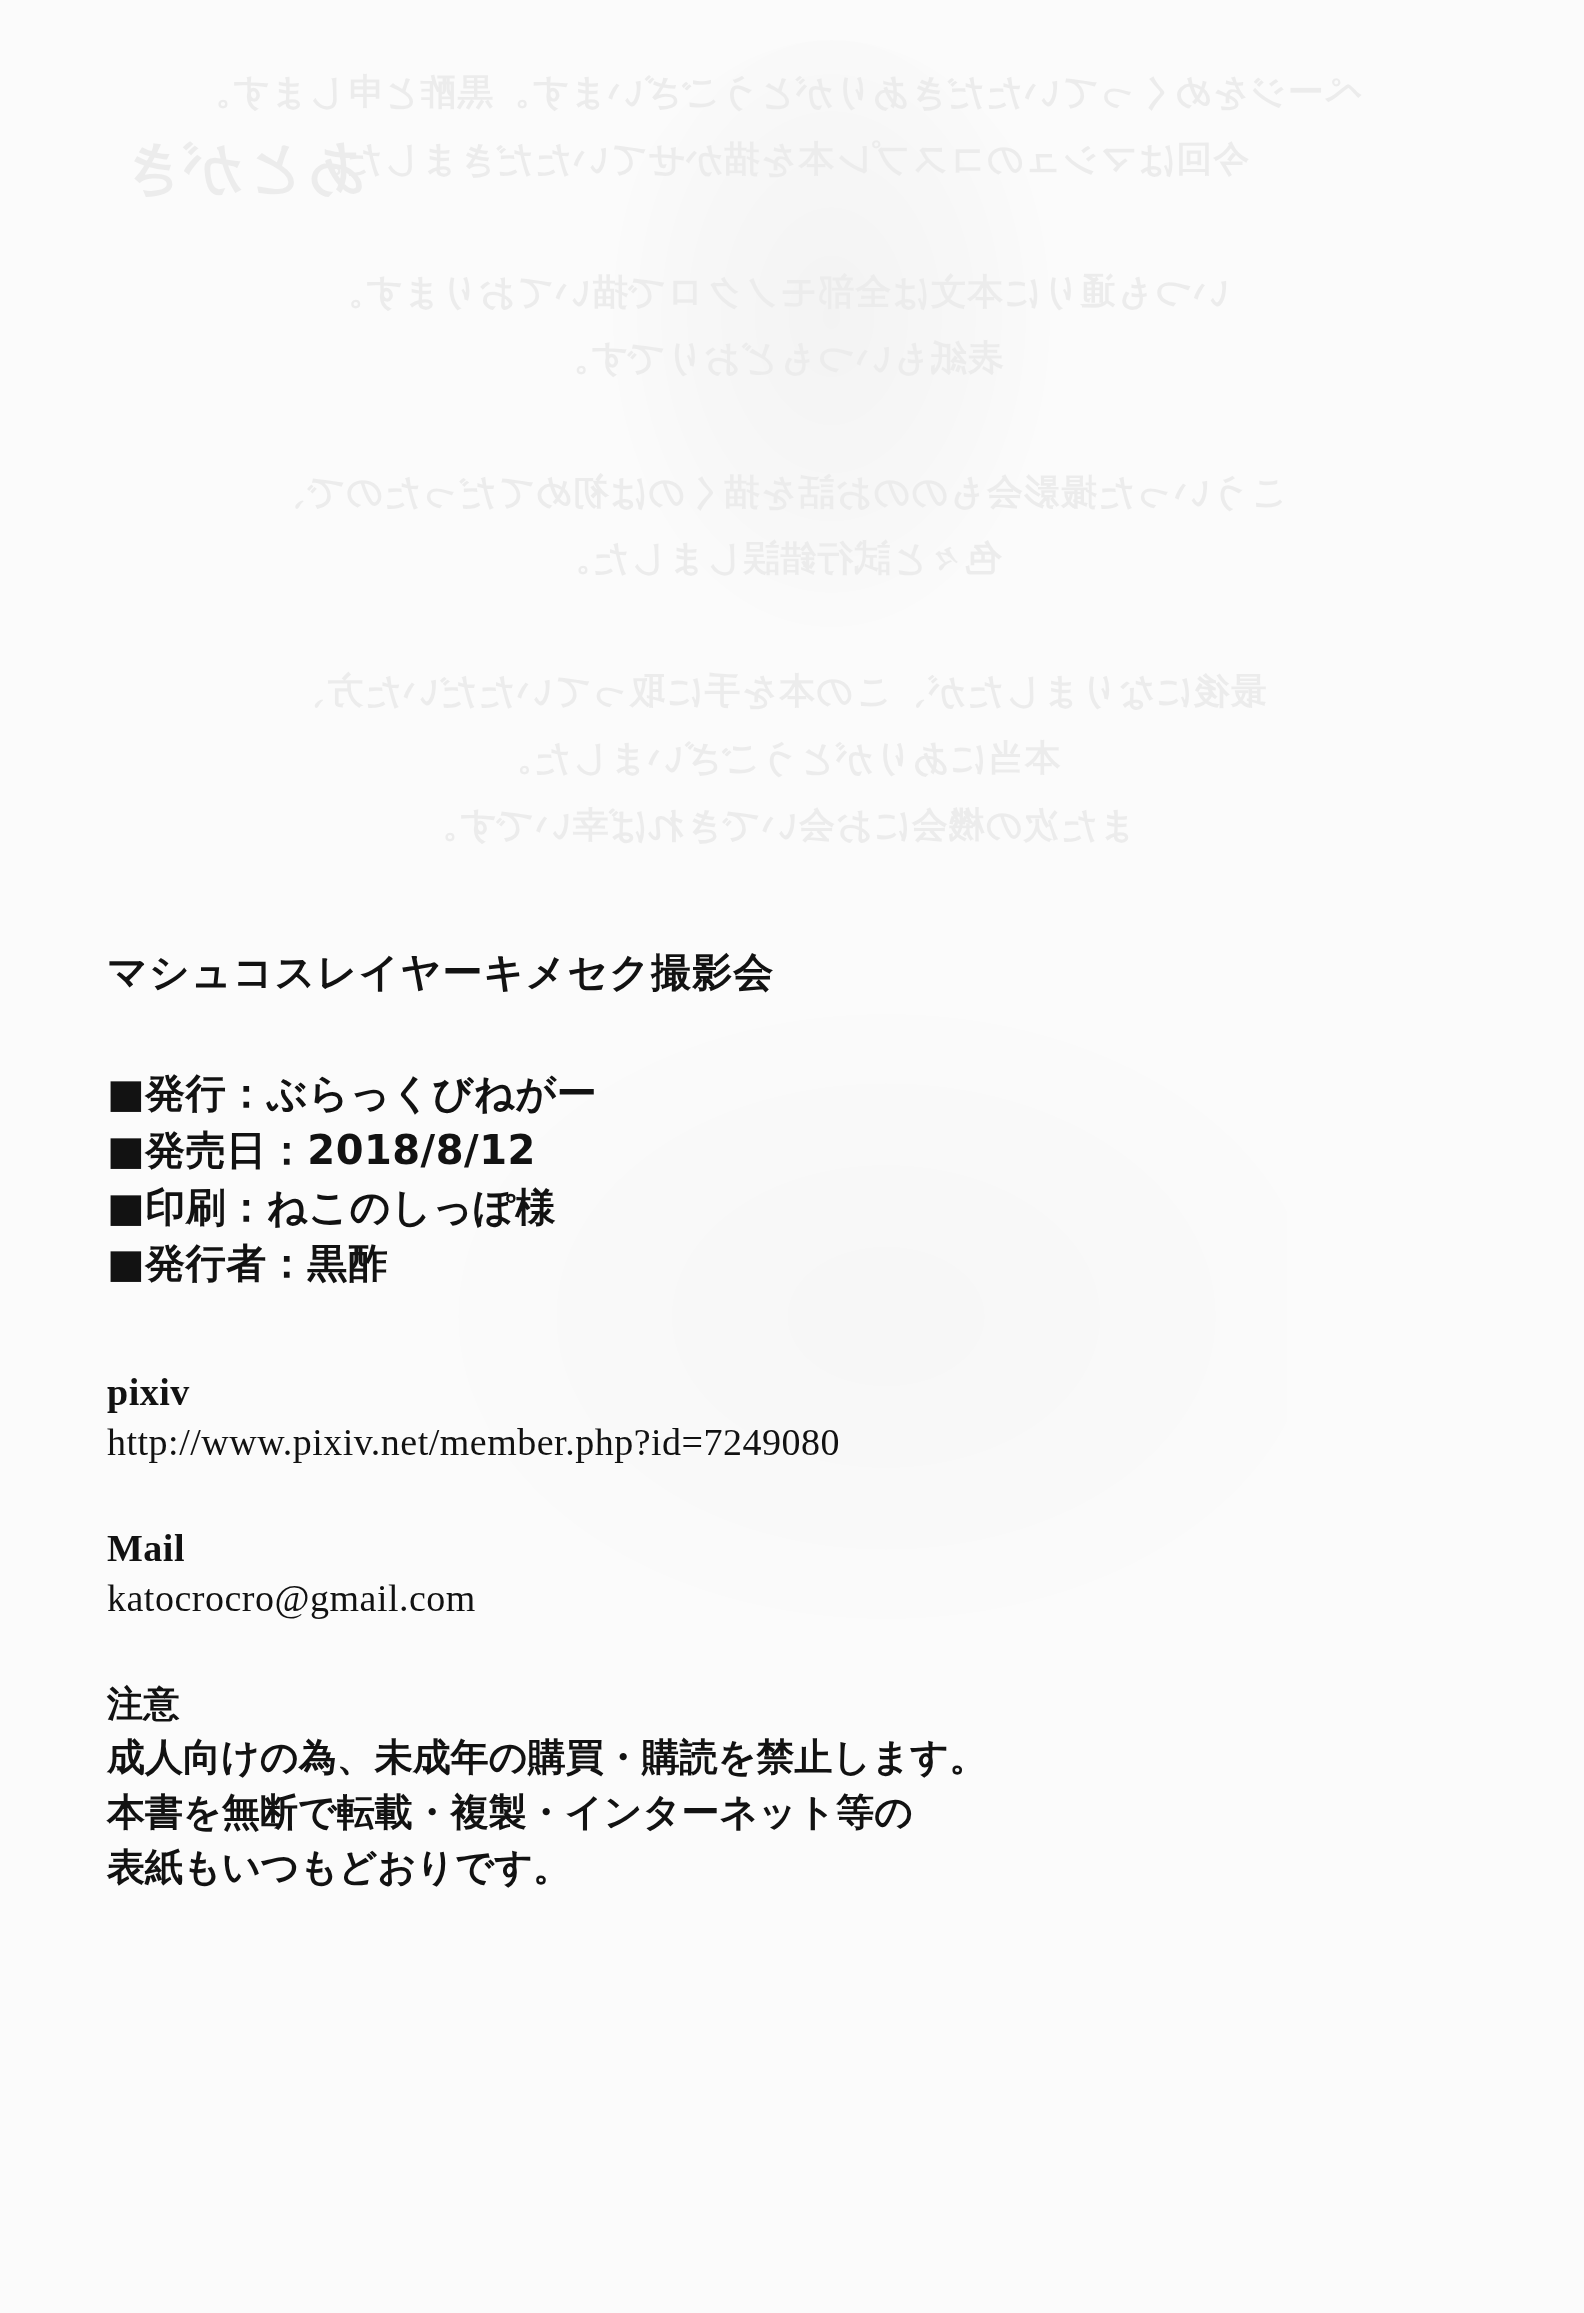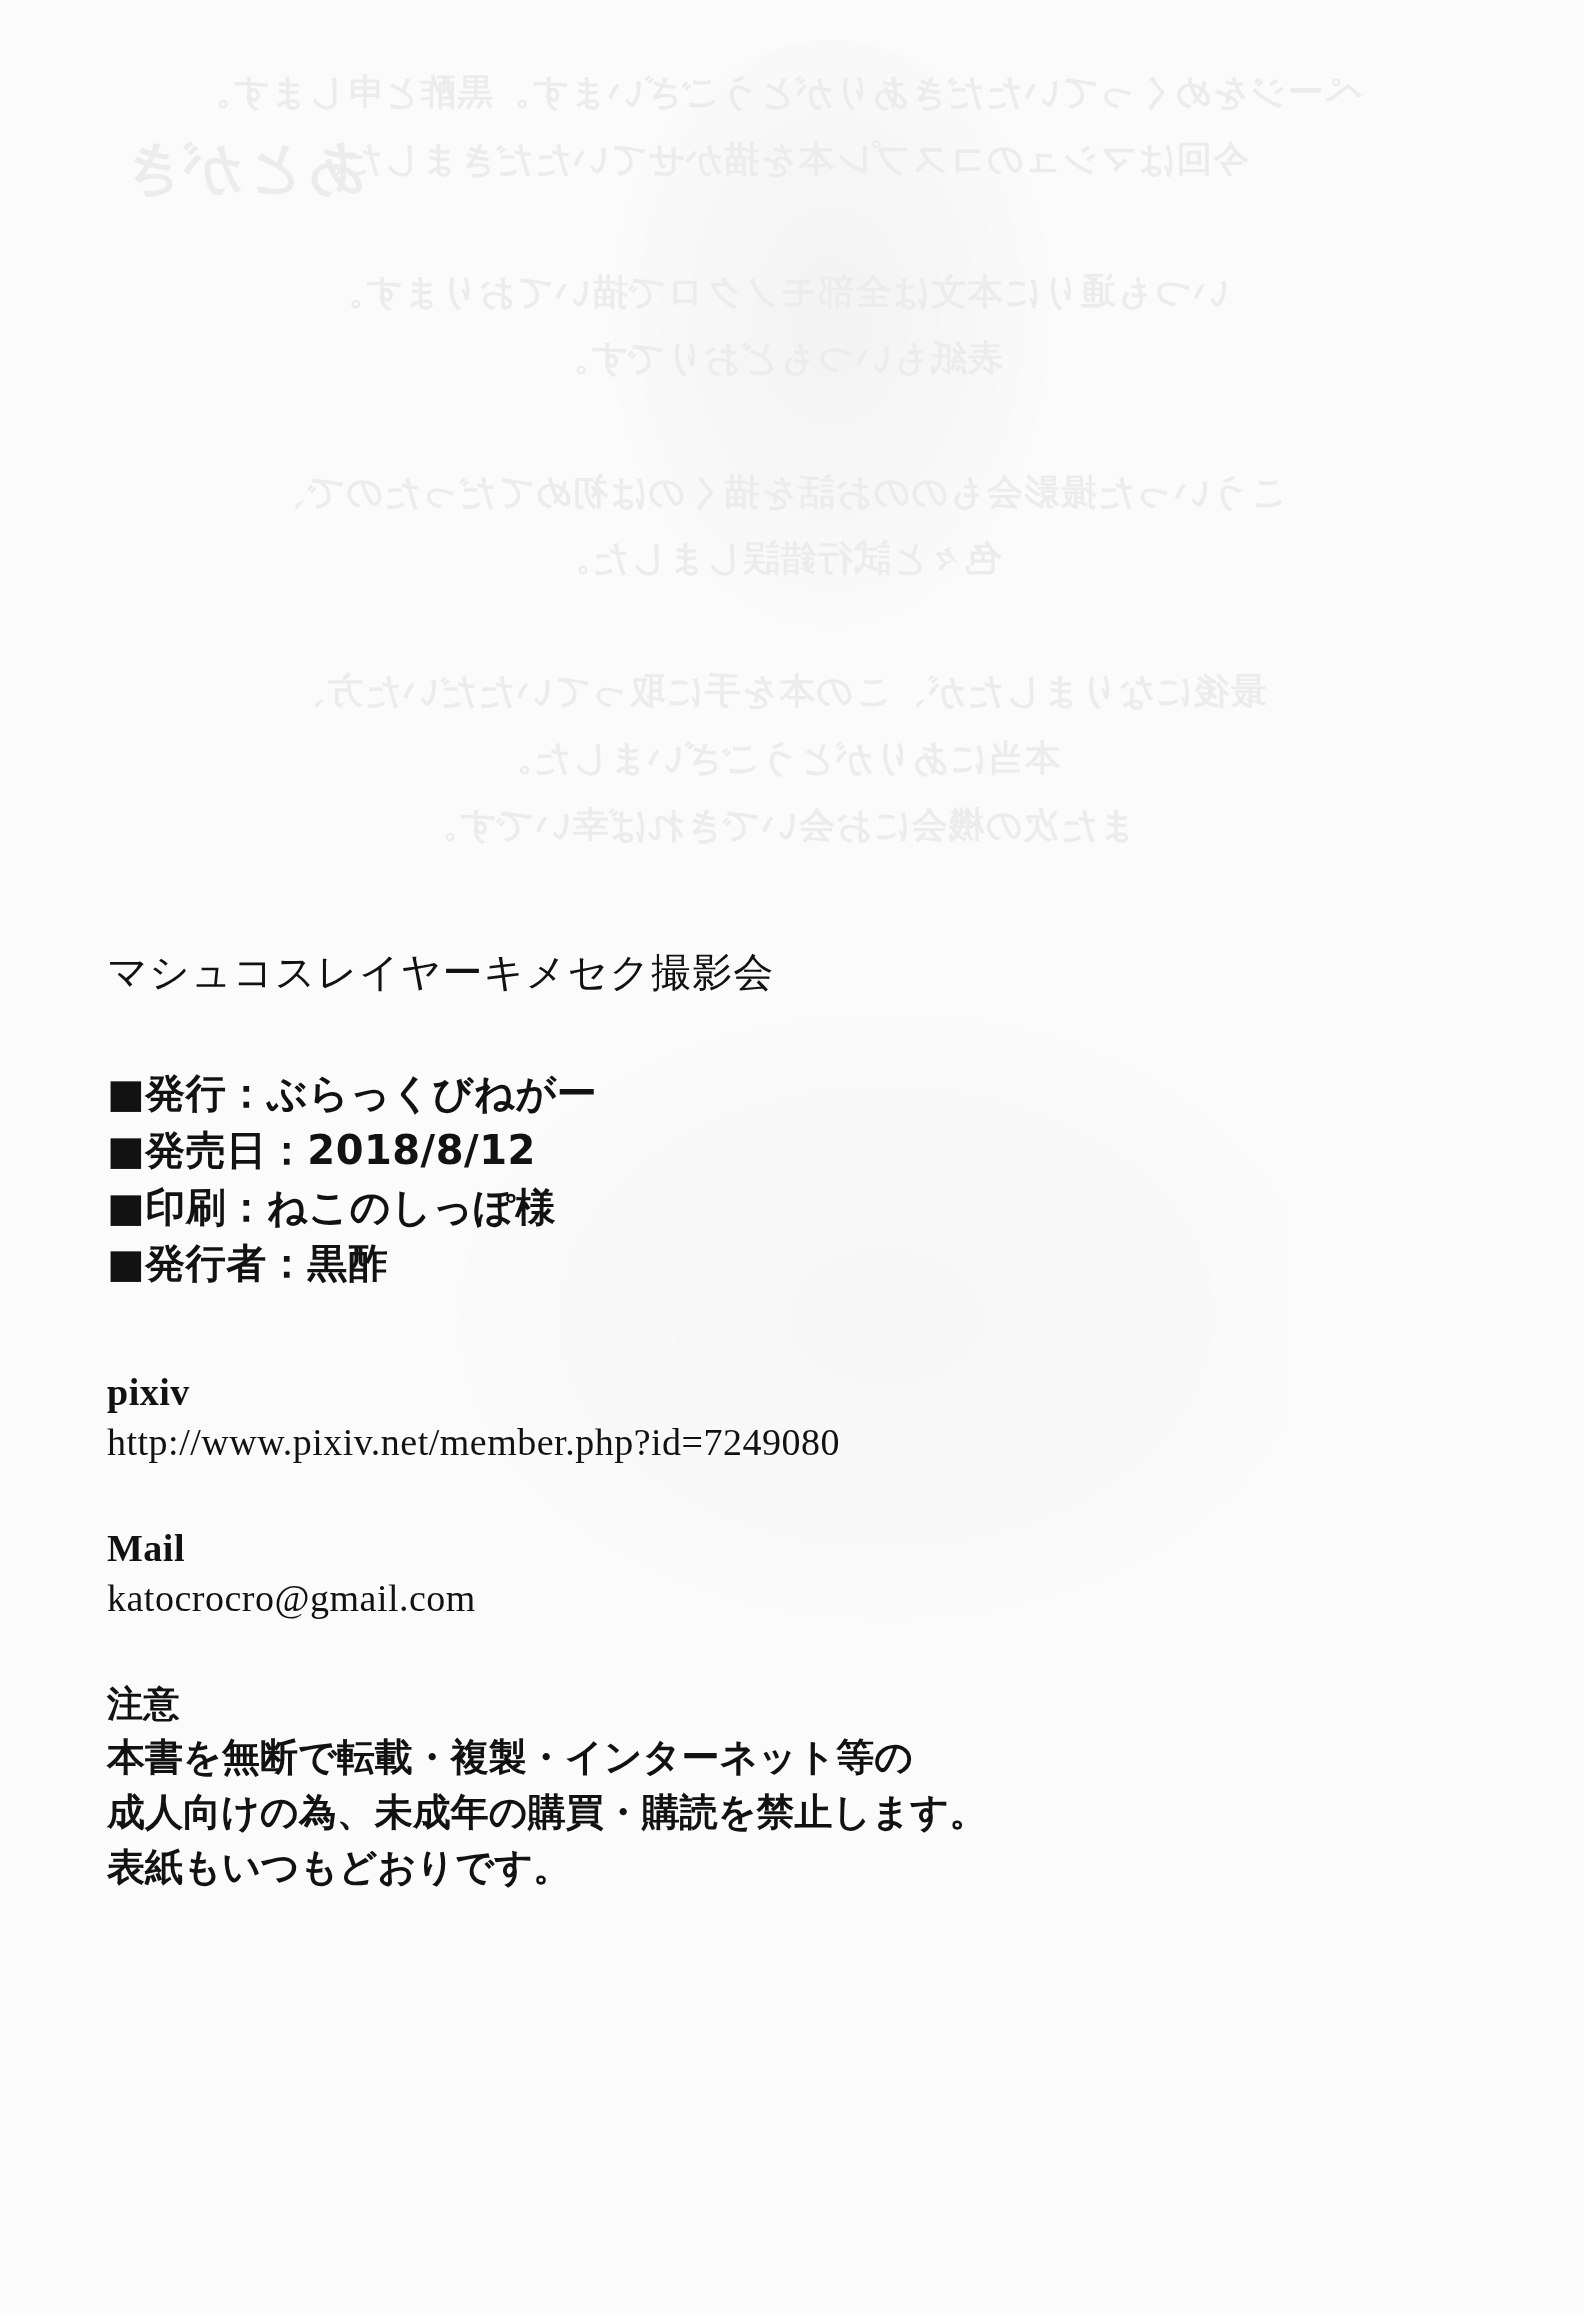--- a/index.html
+++ b/index.html
@@ -77,21 +77,21 @@
   }
 
   .colophon-head {
     font-size: 44px;
     font-weight: 700;
     letter-spacing: 1px;
     margin: 0 0 51px 0;
   }
   .work-title {
     font-size: 40px;
-    font-weight: 400;
+    font-weight: 700;
     letter-spacing: 1px;
     margin: 0 0 65px 0;
   }
   .meta-list {
     margin: 0 0 75px 0;
   }
   .meta-line {
     font-size: 40px;
     font-weight: 700;
     letter-spacing: 0.5px;
@@ -172,20 +172,20 @@
       <div class="block-value">http://www.pixiv.net/member.php?id=7249080</div>
     </div>
 
     <div class="block">
       <div class="block-label">Mail</div>
       <div class="block-value">katocrocro@gmail.com</div>
     </div>
 
     <div class="notice">
       <div class="notice-title">注意</div>
+      <div class="notice-line">成人向けの為、未成年の購買・購読を禁止します。</div>
       <div class="notice-line">本書を無断で転載・複製・インターネット等の</div>
-      <div class="notice-line">成人向けの為、未成年の購買・購読を禁止します。</div>
       <div class="notice-line">表紙もいつもどおりです。</div>
     </div>
 
   </div>
 </div>
 
 
 </body></html>

